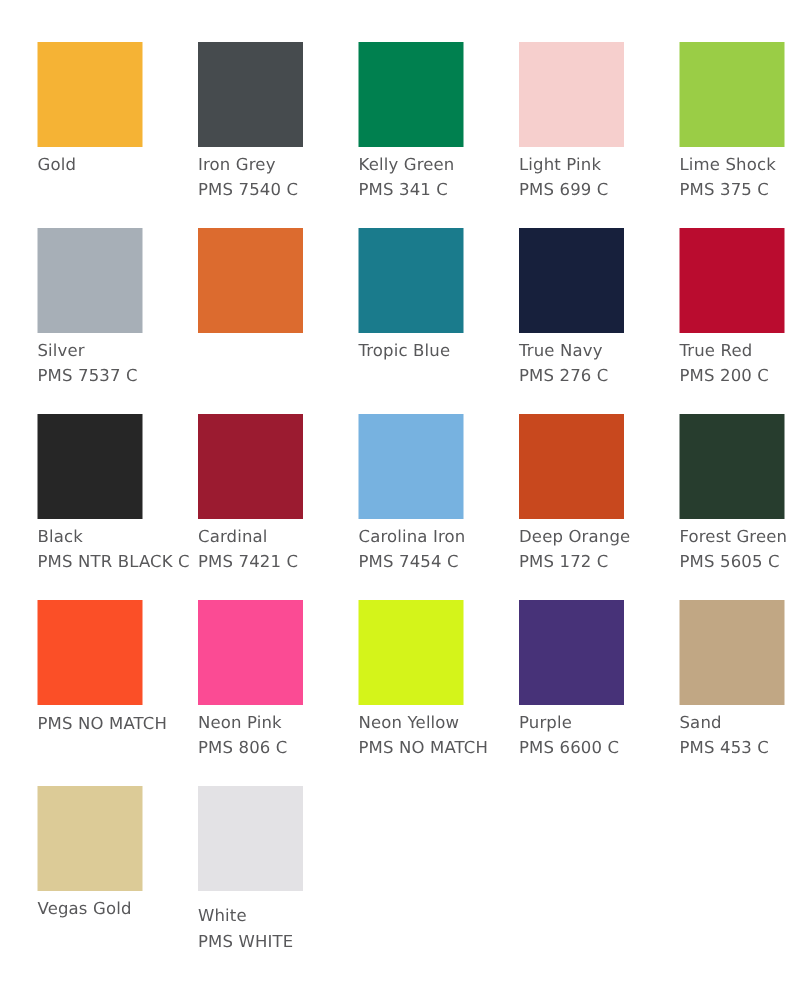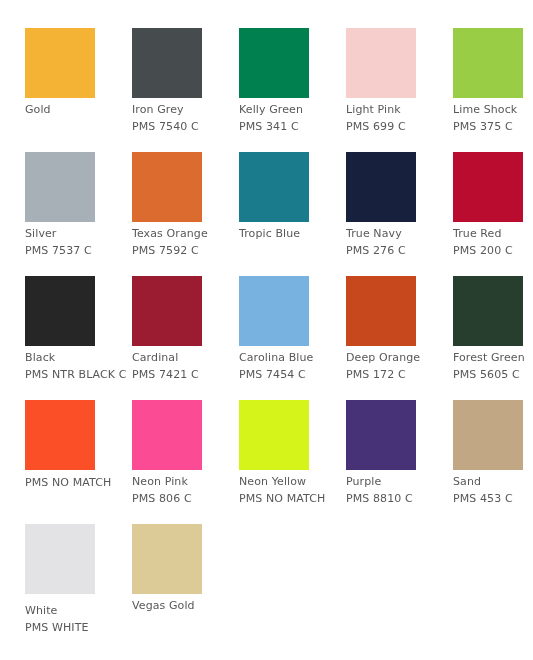--- a/index.html
+++ b/index.html
@@ -100,24 +100,20 @@
     <div class="swatch-row">
       <div class="swatch-cell">
         <span class="swatch-chip" style="background-color: rgb(167, 175, 183);"></span>
         <div class="swatch-labels">
           <div class="swatch-name">Silver</div>
           <div class="swatch-pms">PMS 7537 C</div>
         </div>
       </div>
       <div class="swatch-cell">
         <span class="swatch-chip" style="background-color: rgb(220, 107, 47);"></span>
-        <div class="swatch-labels">
-          <div class="swatch-name">Texas Orange</div>
-          <div class="swatch-pms">PMS 7592 C</div>
-        </div>
       </div>
       <div class="swatch-cell">
         <span class="swatch-chip" style="background-color: rgb(26, 123, 140);"></span>
         <div class="swatch-labels">
           <div class="swatch-name">Tropic Blue</div>
         </div>
       </div>
       <div class="swatch-cell">
         <span class="swatch-chip" style="background-color: rgb(23, 32, 60);"></span>
         <div class="swatch-labels">
@@ -144,21 +140,21 @@
       <div class="swatch-cell">
         <span class="swatch-chip" style="background-color: rgb(155, 27, 48);"></span>
         <div class="swatch-labels">
           <div class="swatch-name">Cardinal</div>
           <div class="swatch-pms">PMS 7421 C</div>
         </div>
       </div>
       <div class="swatch-cell">
         <span class="swatch-chip" style="background-color: rgb(119, 178, 224);"></span>
         <div class="swatch-labels">
-          <div class="swatch-name">Carolina Blue</div>
+          <div class="swatch-name">Carolina Iron</div>
           <div class="swatch-pms">PMS 7454 C</div>
         </div>
       </div>
       <div class="swatch-cell">
         <span class="swatch-chip" style="background-color: rgb(200, 72, 30);"></span>
         <div class="swatch-labels">
           <div class="swatch-name">Deep Orange</div>
           <div class="swatch-pms">PMS 172 C</div>
         </div>
       </div>
@@ -188,43 +184,43 @@
         <span class="swatch-chip" style="background-color: rgb(212, 244, 26);"></span>
         <div class="swatch-labels">
           <div class="swatch-name">Neon Yellow</div>
           <div class="swatch-pms">PMS NO MATCH</div>
         </div>
       </div>
       <div class="swatch-cell">
         <span class="swatch-chip" style="background-color: rgb(71, 50, 120);"></span>
         <div class="swatch-labels">
           <div class="swatch-name">Purple</div>
-          <div class="swatch-pms">PMS 8810 C</div>
+          <div class="swatch-pms">PMS 6600 C</div>
         </div>
       </div>
       <div class="swatch-cell">
         <span class="swatch-chip" style="background-color: rgb(193, 167, 132);"></span>
         <div class="swatch-labels">
           <div class="swatch-name">Sand</div>
           <div class="swatch-pms">PMS 453 C</div>
         </div>
       </div>
     </div>
     <div class="swatch-row">
+      <div class="swatch-cell">
+        <span class="swatch-chip" style="background-color: rgb(220, 203, 151);"></span>
+        <div class="swatch-labels">
+          <div class="swatch-name">Vegas Gold</div>
+          <div class="swatch-pms"></div>
+        </div>
+      </div>
       <div class="swatch-cell shift-down">
         <span class="swatch-chip" style="background-color: rgb(227, 226, 229);"></span>
         <div class="swatch-labels">
           <div class="swatch-name">White</div>
           <div class="swatch-pms">PMS WHITE</div>
-        </div>
-      </div>
-      <div class="swatch-cell">
-        <span class="swatch-chip" style="background-color: rgb(220, 203, 151);"></span>
-        <div class="swatch-labels">
-          <div class="swatch-name">Vegas Gold</div>
-          <div class="swatch-pms"></div>
         </div>
       </div>
       <div class="swatch-cell empty"></div>
       <div class="swatch-cell empty"></div>
       <div class="swatch-cell empty"></div>
     </div>
   </div>
 
 </body></html>

